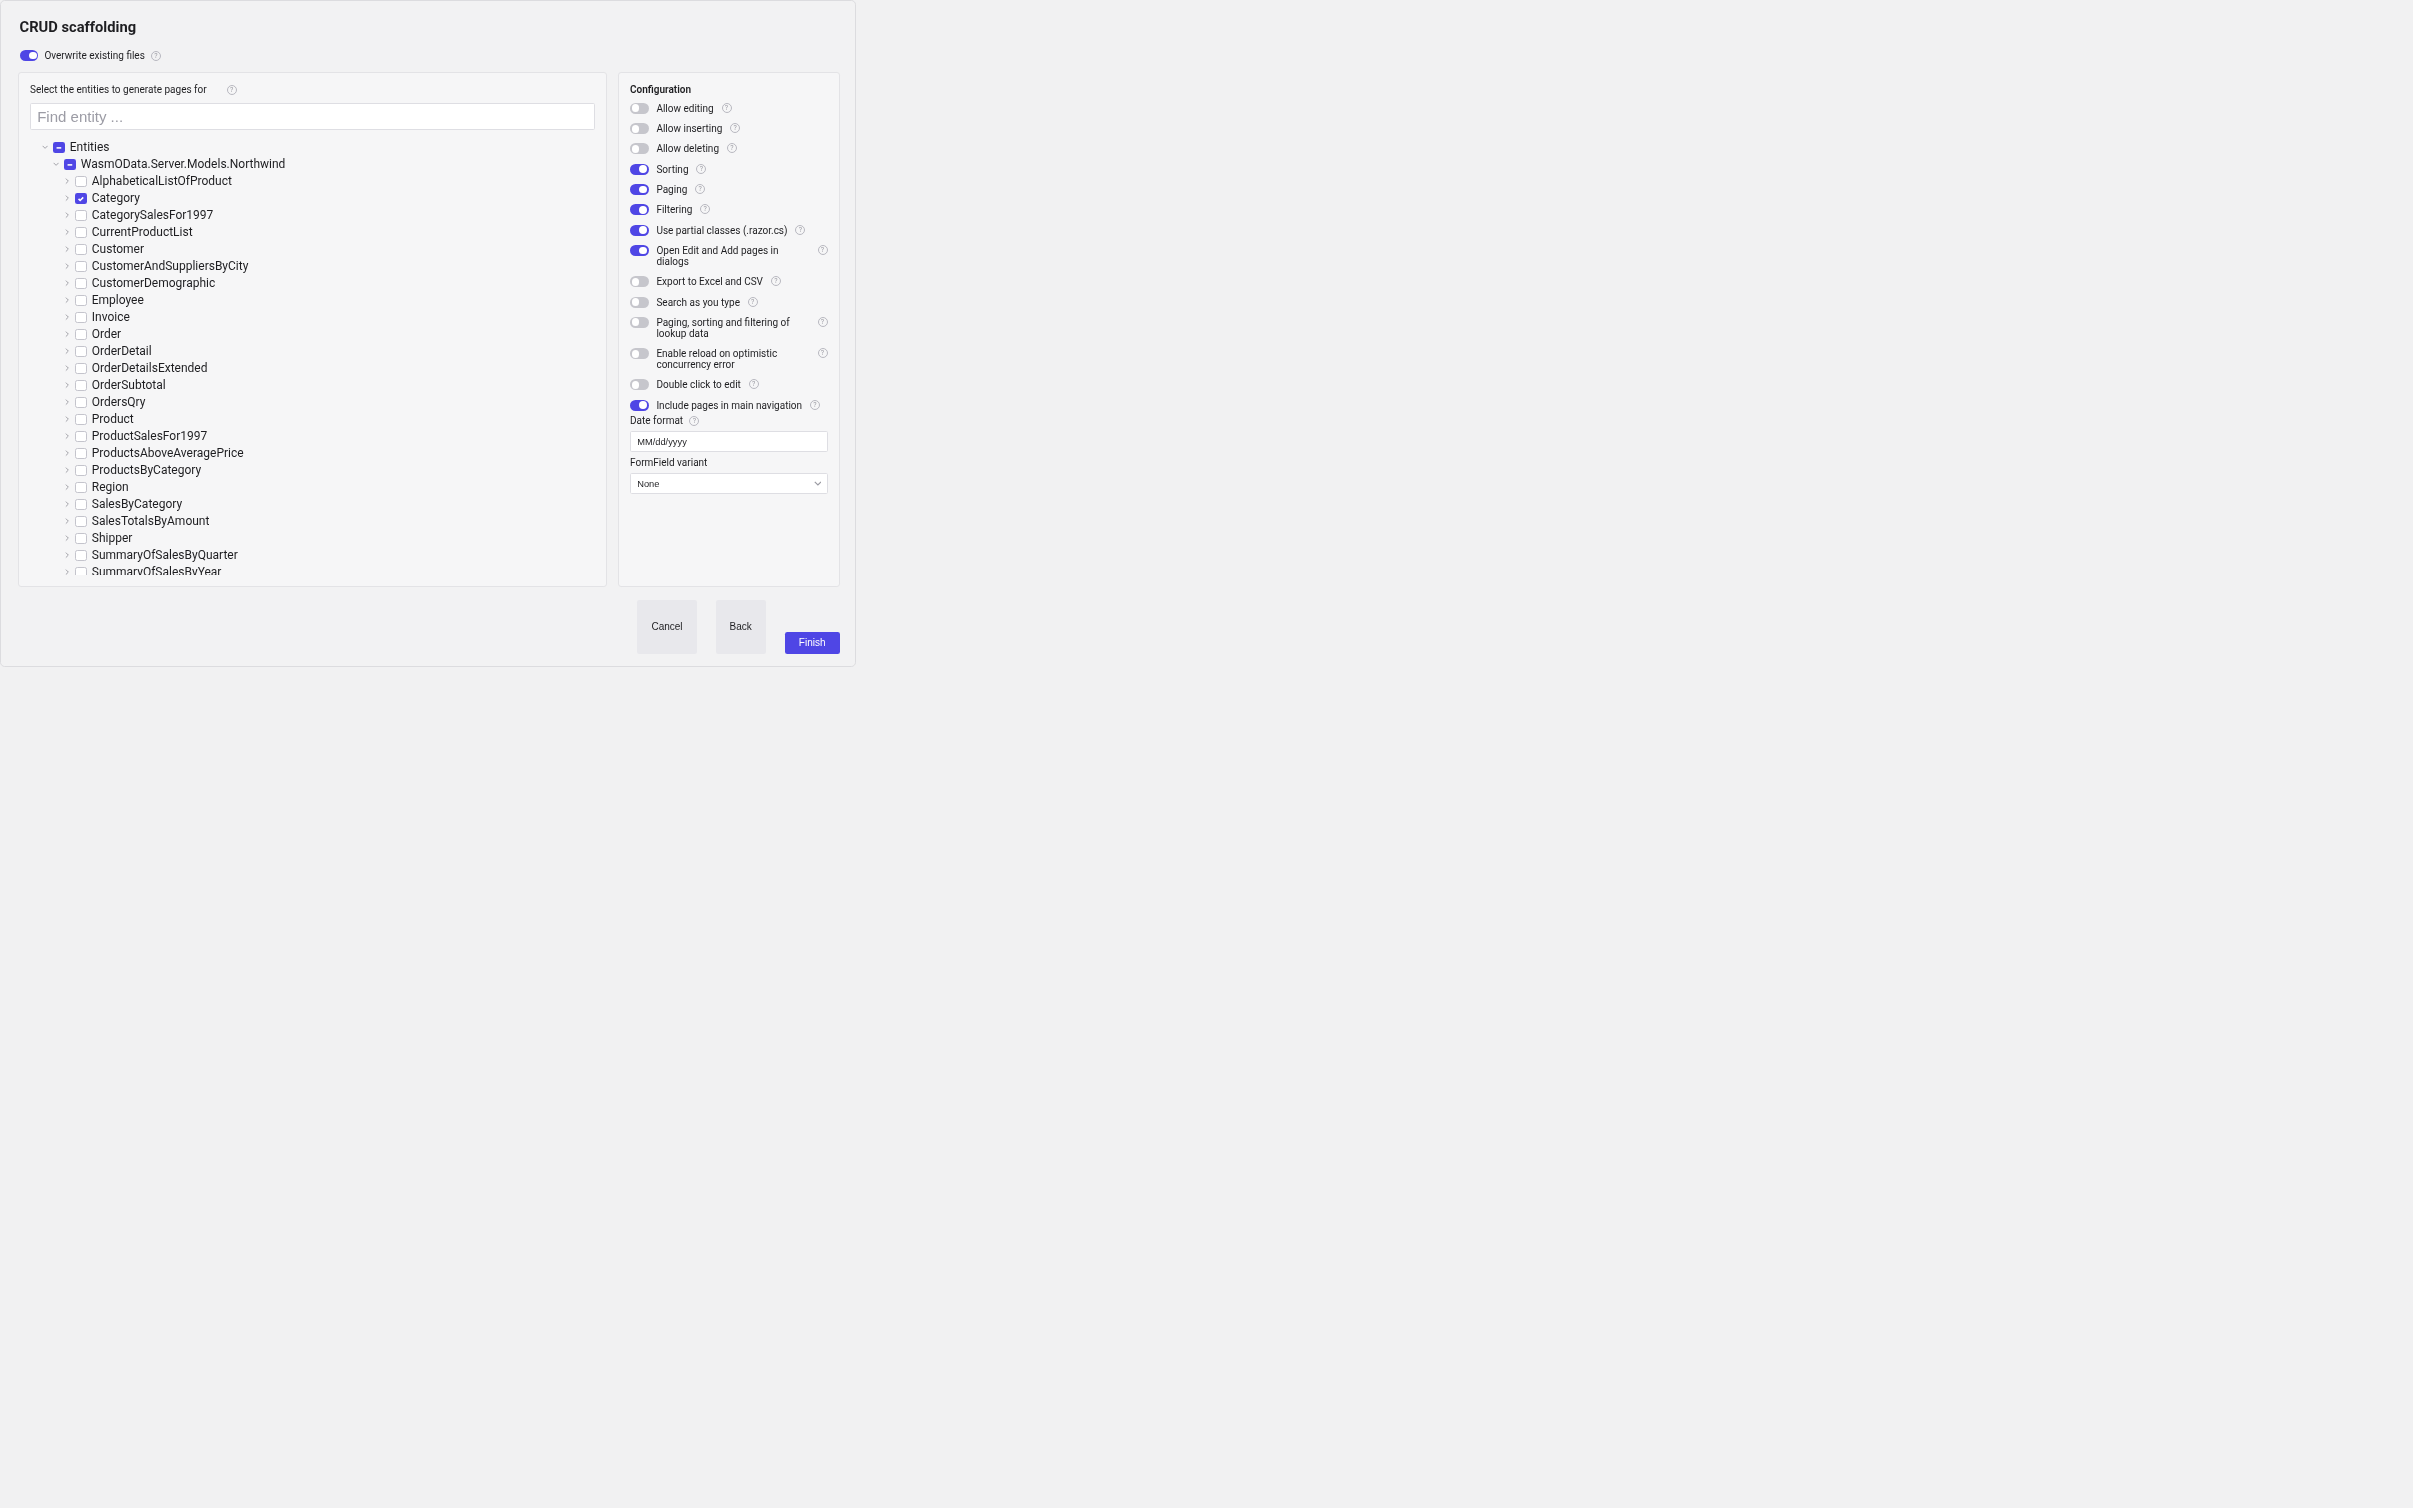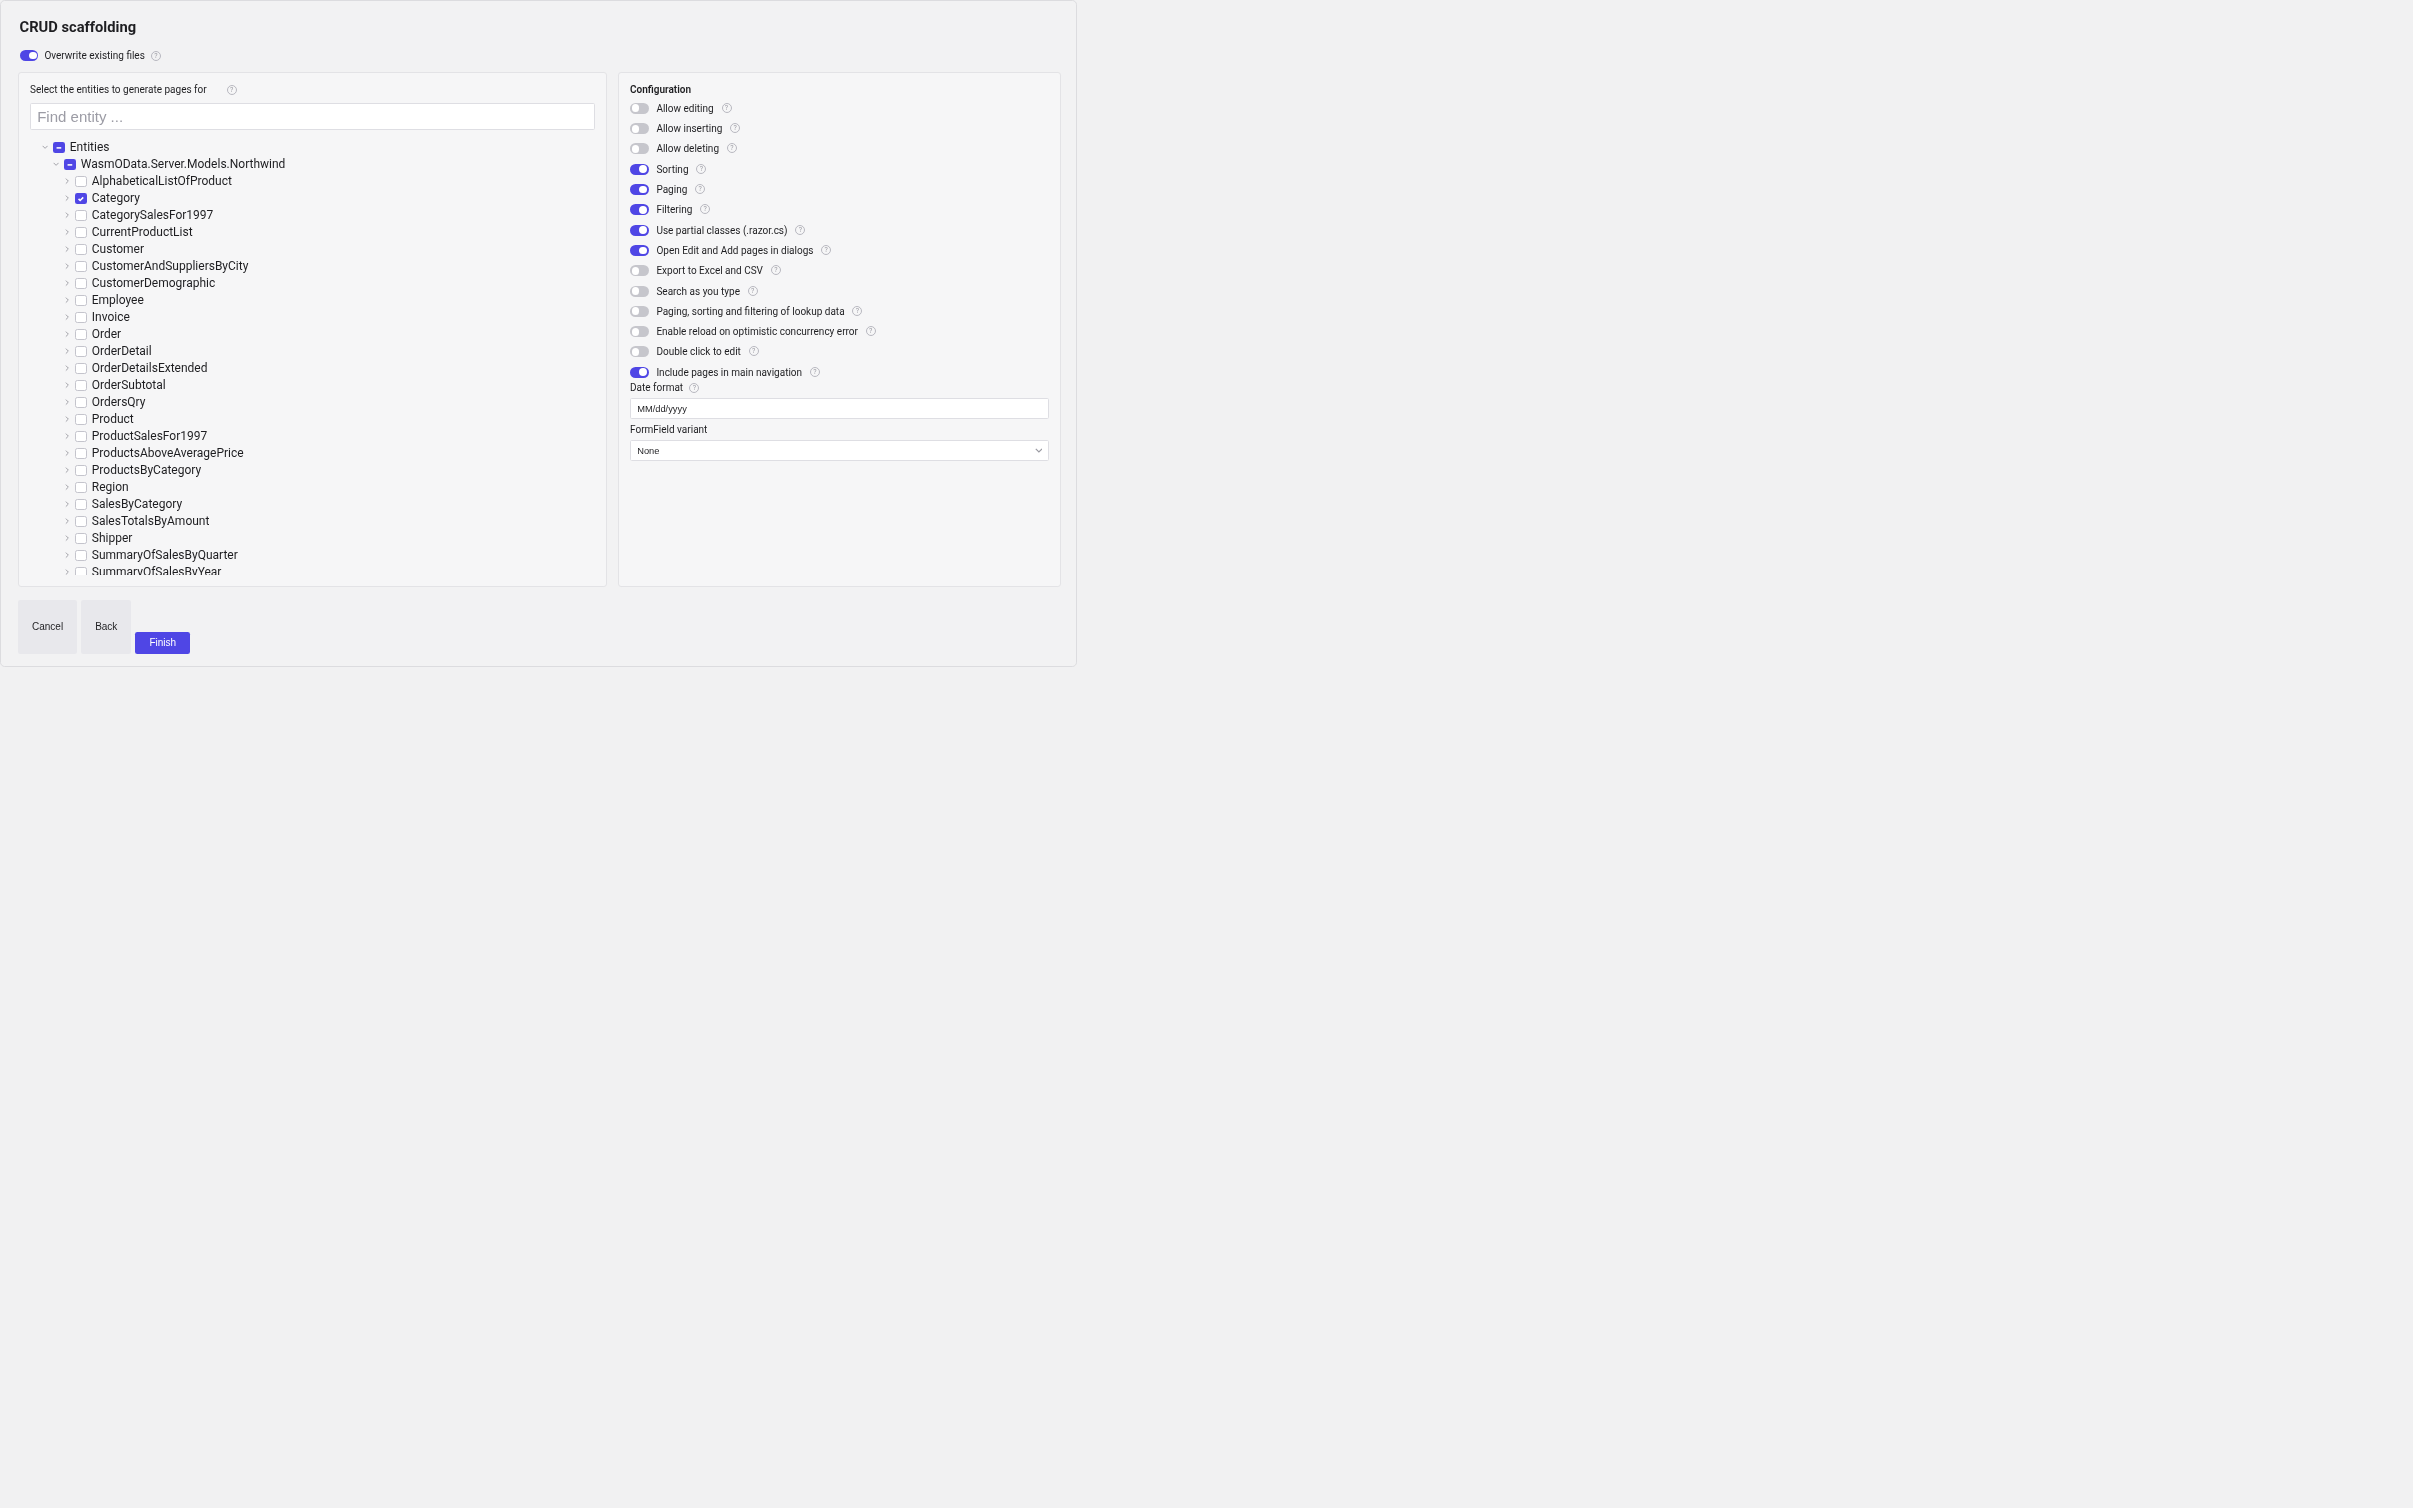--- a/index.html
+++ b/index.html
@@ -15,21 +15,21 @@
   }
   * { box-sizing: border-box; }
   body {
     margin: 0;
     background: #f1f1f2;
     font-family: -apple-system, BlinkMacSystemFont, "Segoe UI", Roboto, sans-serif;
     color: var(--text);
     font-size: 10px;
   }
   .window {
-    width: 1077px;
+    width: 856px;
     height: 667px;
     background: var(--bg);
     border: 0.8px solid #dcdcdf;
     border-radius: 4.7px;
     padding: 12.4px 15.5px 12.4px 17px;
     display: flex;
     flex-direction: column;
   }
   h1.title {
     font-size: 14.7px;
@@ -204,21 +204,22 @@
   .select-wrap .chev {
     position: absolute;
     right: 6.2px;
     top: 50%;
     transform: translateY(-50%);
     color: #9a9aa2;
     pointer-events: none;
   }
   .footer {
     display: flex;
-    gap: 4px;
+    justify-content: flex-end;
+    gap: 19px;
     padding-top: 12.4px;
   }
   .btn {
     padding: 5.4px 14px;
     border-radius: 2.3px;
     font-size: 10px;
     border: none;
     cursor: pointer;
   }
   .btn.secondary {

